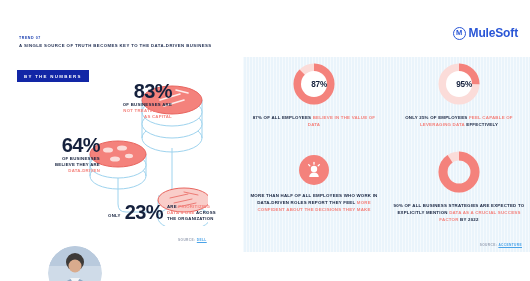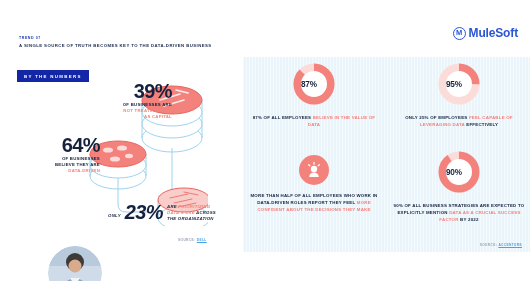--- a/index.html
+++ b/index.html
@@ -54,21 +54,21 @@
   }
   .stat .lines{margin-top:1px;}
   .stat .ln{
     font-size:4.3px;font-weight:bold;letter-spacing:.25px;
     text-transform:uppercase;color:#15213d;line-height:1.42;white-space:nowrap;
   }
   .stat .ln.red{color:#f4827c;}
   .stat-83{left:96px;top:82px;text-align:right;width:76px;}
   .stat-64{left:20px;top:136px;text-align:right;width:80px;}
 
-  .stat-23{position:absolute;left:108px;top:203px;display:flex;align-items:center;gap:4px;font-style:italic;}
+  .stat-23{position:absolute;left:108px;top:203px;display:flex;align-items:center;gap:4px;}
   .stat-23 .only{
     font-size:4.3px;font-weight:bold;letter-spacing:.3px;color:#15213d;
     text-transform:uppercase;align-self:center;padding-top:5px;
   }
   .stat-23 .num{font-size:20px;font-weight:bold;color:#15213d;line-height:.95;letter-spacing:-.6px;}
   .stat-23 .lines{padding-top:1px;}
   .stat-23 .ln{
     font-size:4.3px;font-weight:bold;letter-spacing:.25px;
     text-transform:uppercase;color:#15213d;line-height:1.42;white-space:nowrap;text-align:left;
   }
@@ -102,21 +102,21 @@
       rgba(234,244,251,0) 1px,
       rgba(234,244,251,0) 3px);
   }
 
   .card{position:absolute;}
   .donut-wrap{position:relative;display:flex;justify-content:center;}
   .donut{position:relative;width:46px;height:46px;}
   .donut .hole{
     position:absolute;left:50%;top:50%;transform:translate(-50%,-50%);
     width:26px;height:26px;border-radius:50%;background:#ffffff;
-    display:flex;align-items:center;justify-content:flex-start;
+    display:flex;align-items:center;justify-content:flex-end;
   }
   .donut .hole span{
     font-size:8.2px;font-weight:bold;color:#15213d;letter-spacing:-.2px;
   }
 
   .card-text{
     margin-top:7px;text-align:center;
     font-size:4.4px;font-weight:bold;letter-spacing:.22px;
     line-height:1.62;text-transform:uppercase;color:#15213d;
   }
@@ -194,21 +194,21 @@
           <path d="M82 122 L100 118"></path>
           <path d="M86 127 L104 123"></path>
           <path d="M90 131 L108 127"></path>
           <path d="M96 116 L110 119"></path>
         </g>
       </g>
     </svg>
   </div>
 
   <div class="stat stat-83">
-    <div class="num">39%</div>
+    <div class="num">83%</div>
     <div class="lines">
       <div class="ln">OF BUSINESSES ARE</div>
       <div class="ln red">NOT TREATING DATA</div>
       <div class="ln red">AS CAPITAL</div>
     </div>
   </div>
 
   <div class="stat stat-64">
     <div class="num">64%</div>
     <div class="lines">
@@ -304,23 +304,20 @@
       </div>
     </div>
 
     <div class="card" style="left:150px;top:92px;width:132px;">
       <div class="donut-wrap">
         <div class="donut">
           <svg width="46" height="46" viewBox="0 0 46 46" xmlns="http://www.w3.org/2000/svg">
             <circle cx="23" cy="23" r="16" fill="none" stroke="#fbdcd9" stroke-width="9"></circle>
             <circle cx="23" cy="23" r="16" fill="none" stroke="#f4827c" stroke-width="9" stroke-dasharray="90.4 100.5" stroke-dashoffset="0" transform="rotate(-90 23 23)"></circle>
           </svg>
-          <div class="hole">
-            <span>90%</span>
-          </div>
         </div>
       </div>
       <div class="card-text">
         <span>90% OF ALL BUSINESS STRATEGIES ARE EXPECTED TO EXPLICITLY MENTION </span><span class="red">DATA AS A CRUCIAL SUCCESS FACTOR</span><span> BY 2022</span>
       </div>
     </div>
 
     <div class="src-right">
       <span>SOURCE: </span><span class="lnk">ACCENTURE</span>
     </div>

